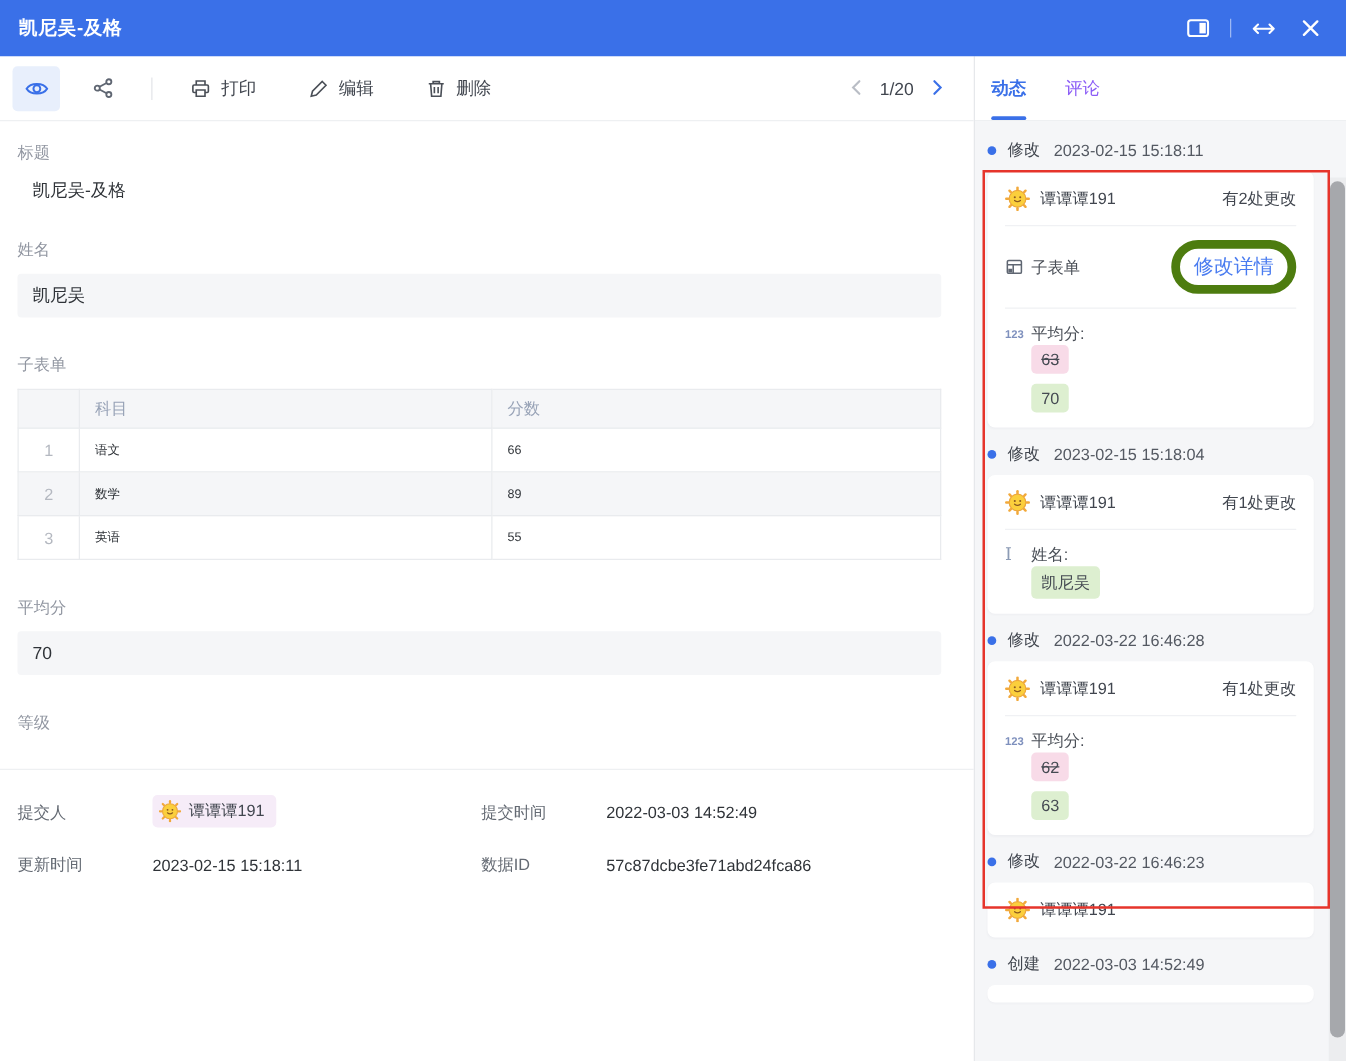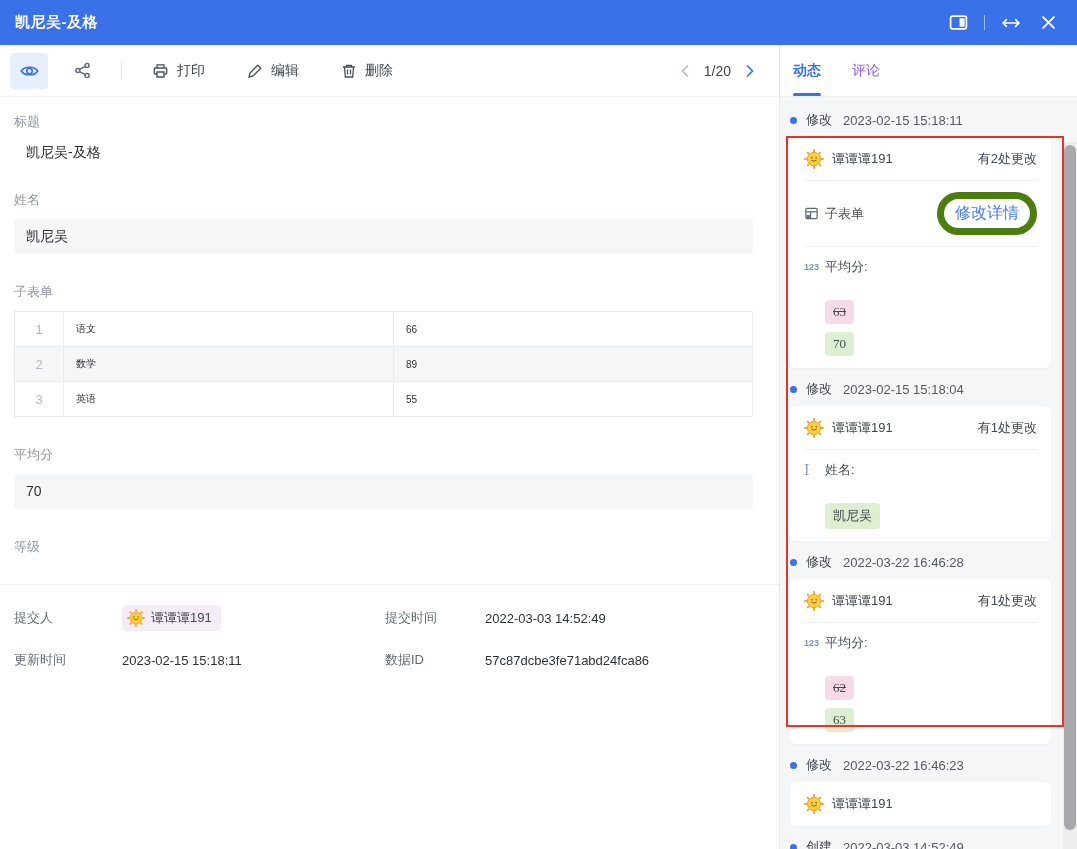--- a/index.html
+++ b/index.html
@@ -33,21 +33,21 @@
     display:flex; align-items:center; justify-content:center; color:#3a70e8; cursor:pointer;
   }
   .share-btn { margin-left:26px; color:#5f6672; display:flex; cursor:pointer; }
   .tool-divider { width:1px; height:18px; background:#e3e5e9; margin:0 30px; }
   .tool-btn {
     display:flex; align-items:center; gap:8px; color:#41464f; font-size:14px;
     margin-right:42px; cursor:pointer; background:none; border:none; padding:0;
     font-family:inherit;
   }
   .tool-btn svg { color:#4a4f57; }
-  .pager { margin-left:auto; display:flex; align-items:center; gap:14px; font-size:14px; color:#41464f; }
+  .pager { margin-left:auto; display:flex; align-items:flex-start; gap:14px; font-size:14px; color:#41464f; }
   .pg-prev { color:#b9bdc5; display:flex; cursor:default; }
   .pg-next { color:#3a70e8; display:flex; cursor:pointer; }
 
   .content { padding:16px 26px 0 14px; }
   .field { margin-bottom:29px; }
   .field-label { font-size:13px; color:#9196a1; }
   .value-plain { margin-top:13px; padding-left:12px; font-size:14px; color:#2f3338; }
   .value-box {
     margin-top:10px; height:35px; line-height:35px; background:#f5f6f8;
     border-radius:3px; padding:0 12px; font-size:14px; color:#2f3338;
@@ -99,21 +99,21 @@
   .badge { margin-left:auto; font-size:13px; color:#41464f; }
   .card-divider { height:1px; background:#f0f1f4; margin:11px 0; }
   .change-row { display:flex; align-items:center; font-size:13px; color:#4a4f57; min-height:18px; }
   .f-icon { width:21px; flex:none; display:flex; align-items:center; color:#5f6672; }
   .num-icon { width:21px; flex:none; font-size:9px; font-weight:bold; color:#7e90bd; letter-spacing:0; }
   .text-icon { width:21px; flex:none; font-family:"DejaVu Serif", serif; font-size:14px; color:#8c9bb5; }
   .detail-btn {
     margin-left:auto; background:#fff; border:7px solid #4d7c0f; color:#4a7cf0;
     border-radius:999px; font-size:16px; padding:4px 11px; cursor:pointer; font-family:inherit;
   }
-  .chips { padding-left:21px; margin-top:24px;font-family:Liberation Serif, serif; }
+  .chips { padding-left:21px; margin-top:0; }
   .chip { display:inline-block; font-size:13px; padding:4px 8px; border-radius:4px; color:#454a52; }
   .chip.old { background:#f8dbe8; text-decoration:line-through; }
   .chip.new { background:#ddefd0; }
   .chip-line + .chip-line { margin-top:8px; }
 
   
   .scrollbar { position:absolute; right:0; top:97px; bottom:0; width:14px; background:#ecedef; z-index:40; }
   .scroll-thumb { position:absolute; left:1px; right:1px; top:3px; height:685px; background:#a6a8ac; border-radius:7px; cursor:pointer; }
 
   
@@ -244,20 +244,25 @@
 
     <div class="field">
       <div class="field-label">子表单</div>
       <table class="subtable">
         <colgroup>
             <col class="c-idx">
             <col class="c-subject">
             <col class="c-score">
           </colgroup>
         <tbody>
+            <tr>
+          <th class="idx-h"></th>
+          <th>科目</th>
+          <th>分数</th>
+        </tr>
         <tr>
           <td class="idx">1</td>
           <td>语文</td>
           <td>66</td>
         </tr>
         <tr class="striped">
           <td class="idx">2</td>
           <td>数学</td>
           <td>89</td>
         </tr>

